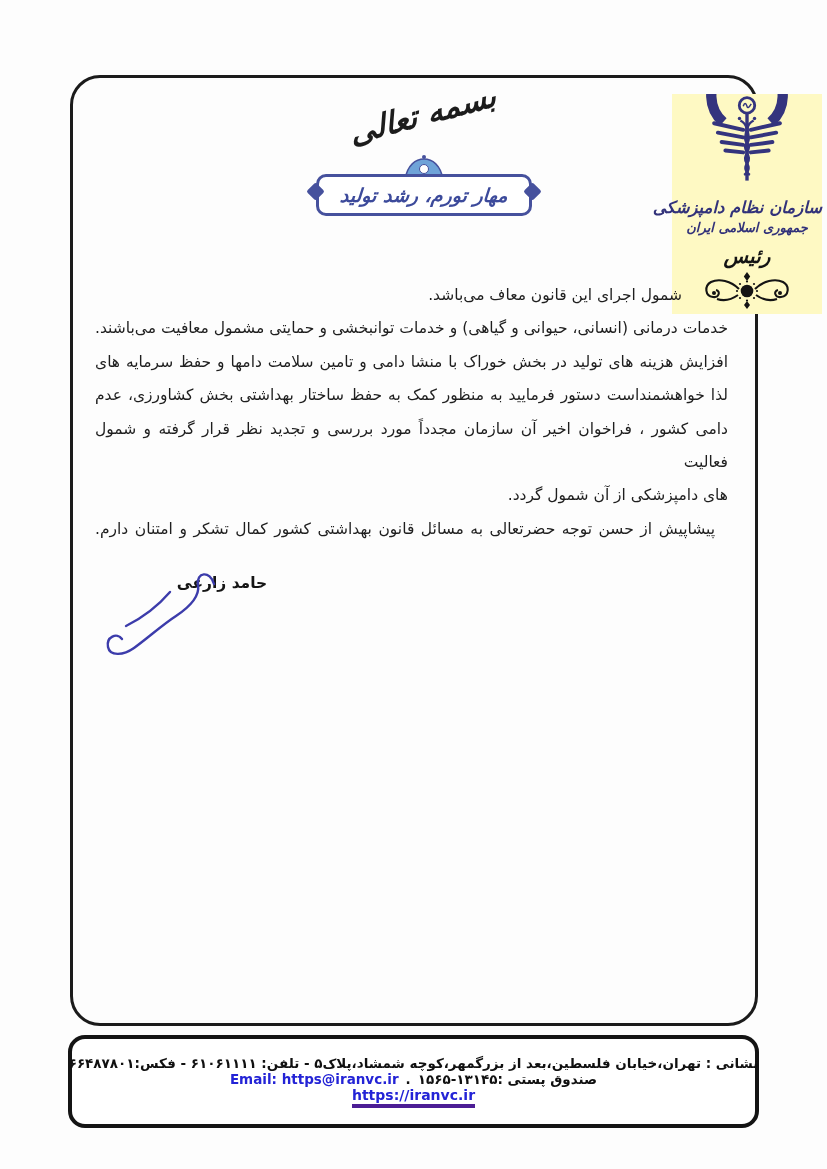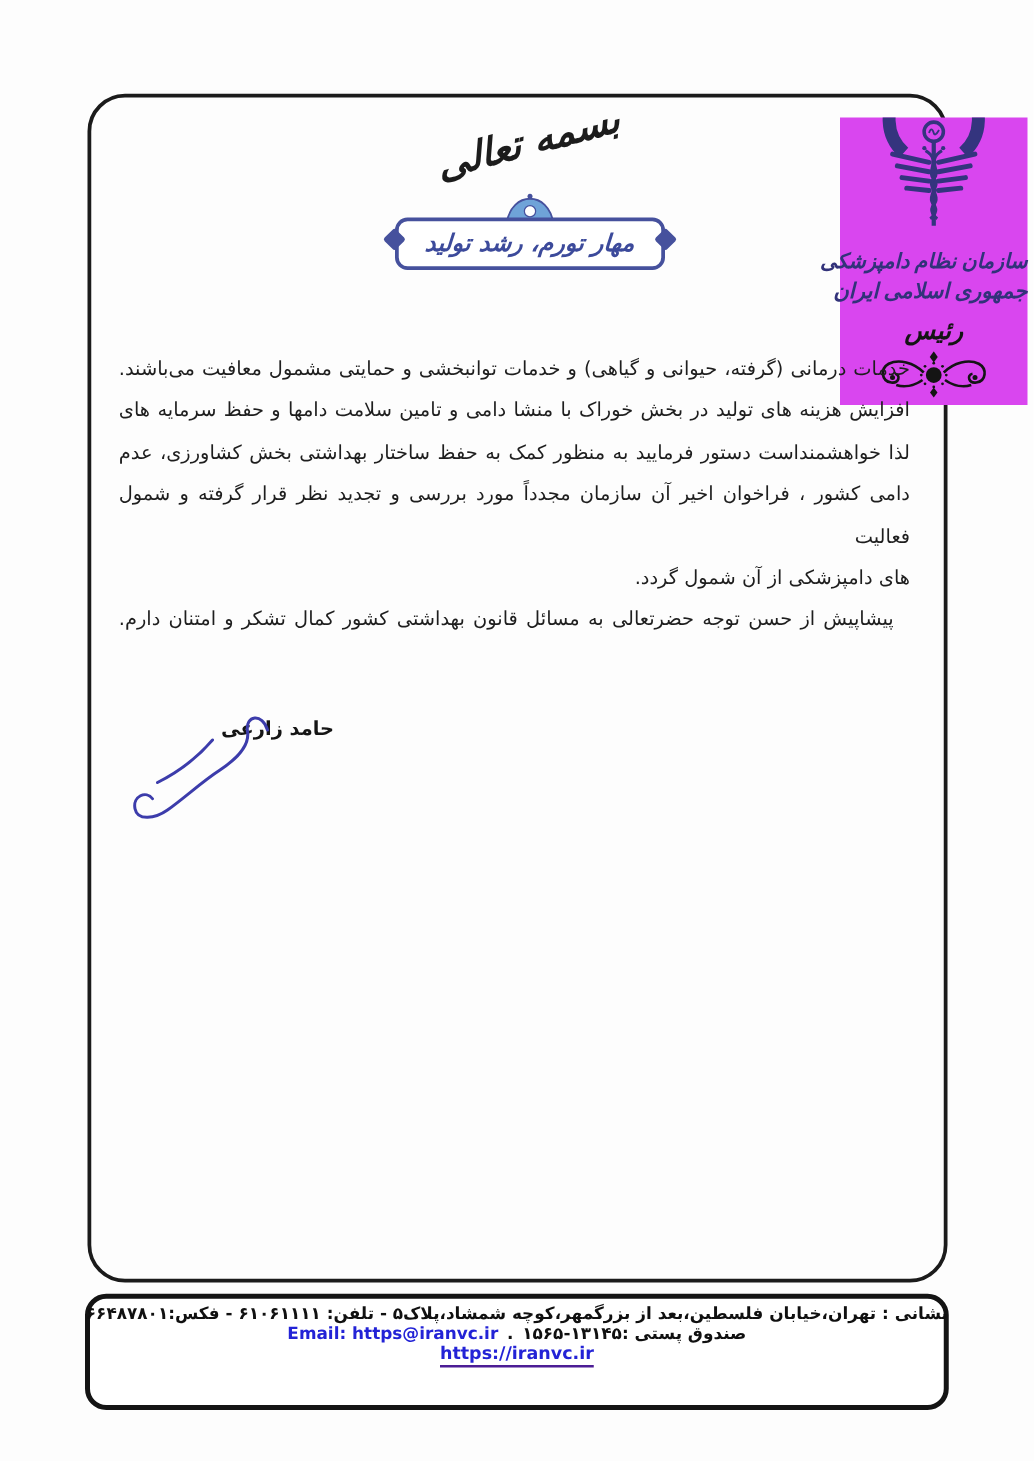--- a/index.html
+++ b/index.html
@@ -12,21 +12,21 @@
 
   
   .main-frame {
     left:70px; top:75px; width:688px; height:951px;
     border:3px solid #1b1b1b; border-radius:30px;
   }
   
   .footer-box {
     left:68px; top:1035px; width:691px; height:93px;
     border:4px solid #141414; border-radius:17px;
-    display:flex; flex-direction:column; justify-content:flex-start;
+    display:flex; flex-direction:column; justify-content:center;
     align-items:center; padding:4px 12px; background:#fff;
   }
 
   
   .bismillah {
     left:338px; top:96px; width:170px; text-align:center;
     font-size:31px; font-weight:bold; font-style:italic; color:#1c1c1c;
     transform:rotate(-15deg) skewX(-6deg);
   }
 
@@ -44,28 +44,28 @@
   }
   .slogan-diamond {
     position:absolute; top:31px; width:13px; height:13px; background:#46519d;
     transform:rotate(45deg); border-radius:2px;
   }
   .slogan-diamond.left  { left:-7px; }
   .slogan-diamond.right { right:-7px; }
 
   
   .org-col {
-    left:672px; top:94px; width:150px; background:#d946ef; text-align:center;font-family:Liberation Serif, serif;
+    left:672px; top:94px; width:150px; background:#fef9c3; text-align:center;
   }
   .org-name {
     margin-top:2px; font-size:16.5px; font-weight:bold; font-style:italic;
     color:#32327a; white-space:nowrap; direction:rtl;
   }
   .org-sub {
-    margin-top:3px; font-size:17px; font-weight:bold; font-style:italic;
+    margin-top:3px; font-size:13px; font-weight:bold; font-style:italic;
     color:#32327a; white-space:nowrap; direction:rtl;
   }
   .org-role {
     margin-top:9px; font-size:20px; font-weight:bold; font-style:italic;
     color:#141414; direction:rtl;
   }
   .org-ornament { margin-top:4px; }
 
   
   .body-text {
@@ -92,21 +92,21 @@
   }
   .f-line2 {
     direction:rtl; display:flex; align-items:center; gap:7px;
     font-size:13.5px; font-weight:bold; white-space:nowrap;
   }
   .f-postal { color:#101010; }
   .f-sep { color:#101010; }
   .f-email { color:#2323d6; direction:ltr; }
   .f-url {
     direction:ltr; font-size:14px; font-weight:bold; color:#2323d6;
-    border-bottom:2px solid #4c1d95; padding-bottom:1px;
+    border-bottom:4px solid #4c1d95; padding-bottom:1px;
   }
 </style>
 </head>
 <body>
 
 <div class="page">
 
   <div class="abs main-frame"></div>
 
   <div class="abs bismillah">بسمه تعالی</div>
@@ -176,21 +176,22 @@
           <path d="M37 17 C29 9 17 6 9 10 C2 14 3 24 11 25 C17 26 19 19 14 18"></path>
           <path d="M36 23 C29 28 21 29 15 27"></path>
         </g>
         <circle cx="78" cy="21" r="2" stroke="none"></circle>
         <circle cx="12" cy="21" r="2" stroke="none"></circle>
       </g>
     </svg>
   </div>
 
   <div class="abs body-text">
-    <div class="bline just">خدمات درمانی (گرفته، حیوانی و گیاهی) و خدمات توانبخشی و حمایتی مشمول معافیت می‌باشند.</div>
+    <div class="bline endr ind1">شمول اجرای این قانون معاف می‌باشد.</div>
+    <div class="bline just">خدمات درمانی (انسانی، حیوانی و گیاهی) و خدمات توانبخشی و حمایتی مشمول معافیت می‌باشند.</div>
     <div class="bline just">افزایش هزینه های تولید در بخش خوراک با منشا دامی و تامین سلامت دامها و حفظ سرمایه های</div>
     <div class="bline just">لذا خواهشمنداست دستور فرمایید به منظور کمک به حفظ ساختار بهداشتی بخش کشاورزی، عدم</div>
     <div class="bline just">دامی کشور ، فراخوان اخیر آن سازمان مجدداً مورد بررسی و تجدید نظر قرار گرفته و شمول فعالیت</div>
     <div class="bline endr">های دامپزشکی از آن شمول گردد.</div>
     <div class="bline just ind2">پیشاپیش از حسن توجه حضرتعالی به مسائل قانون بهداشتی کشور کمال تشکر و امتنان دارم.</div>
   </div>
 
   <div class="abs signer-name">حامد زارعی</div>
   <svg class="abs signature-svg" width="140" height="100" viewBox="0 0 140 100">
     <g fill="none" stroke="#3c3cab" stroke-width="2.4" stroke-linecap="round">

